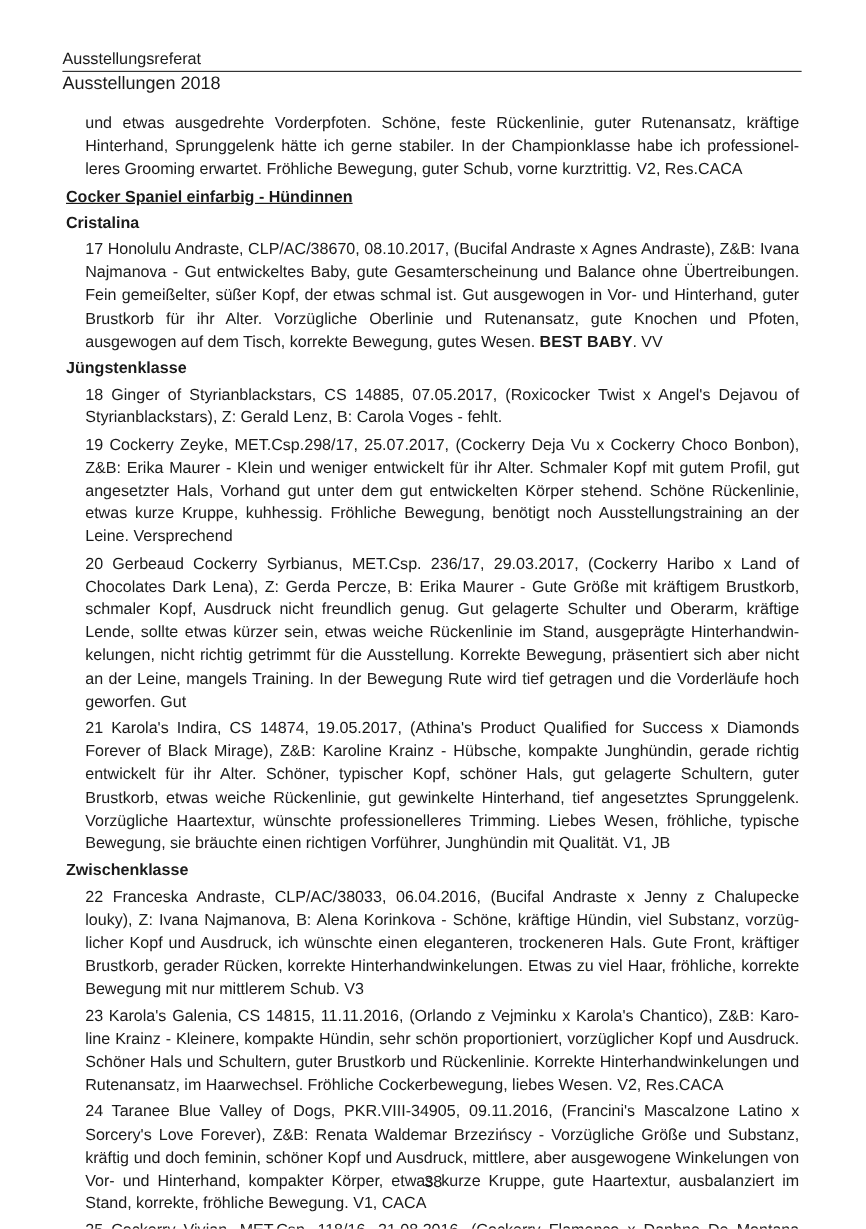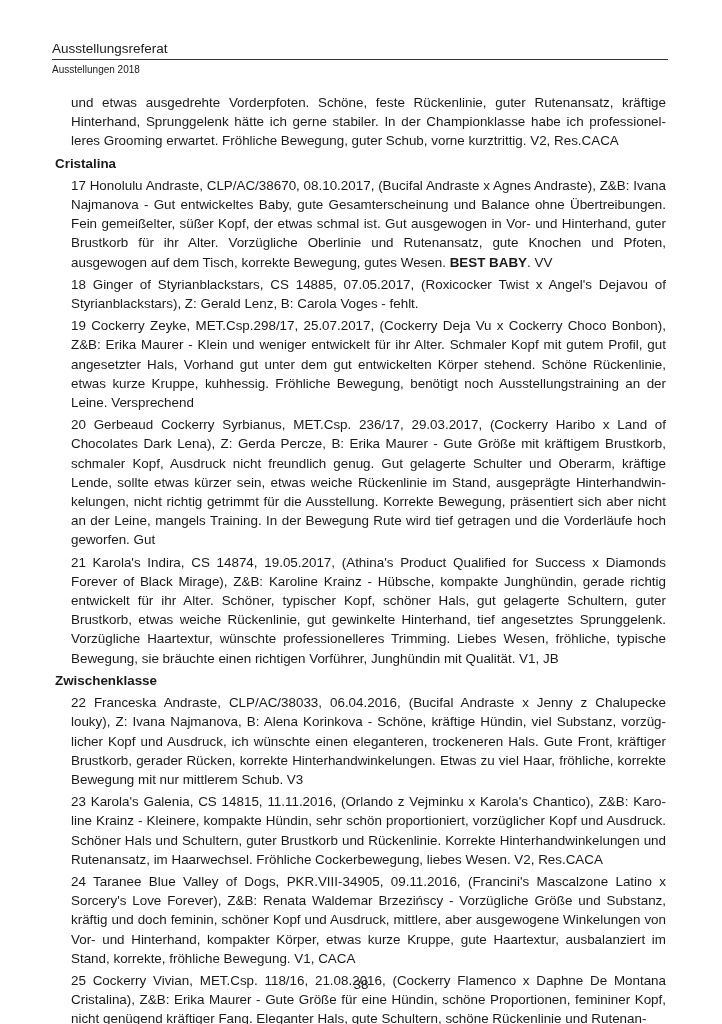--- a/index.html
+++ b/index.html
@@ -1,45 +1,47 @@
 <!DOCTYPE html>
 <html><head>
 <meta charset="utf-8">
 <style>
   html, body { margin: 0; padding: 0; background: #ffffff; }
   body { width: 722px; height: 1024px; position: relative; overflow: hidden;
          font-family: "Liberation Sans", sans-serif; color: #1a1a1a; }
   .header { position: absolute; left: 52px; width: 616px; top: 40px; text-align: left; }
   .header .t1 { font-size: 13.5px; line-height: 18px; }
   .header .rule { height: 0; border-top: 1.3px solid #333; margin: 1px 0 1px 0; }
-  .header .t2 { font-size: 10px; line-height: 18px; }
+  .header .t2 { font-size: 15px; line-height: 18px; }
   .content { position: absolute; left: 55px; width: 611px; top: 93px;
              font-size: 13.4px; line-height: 19.2px; }
   .para { text-align: justify; margin: 0 0 3px 16px; hyphens: manual; }
   .section-title { font-weight: bold; text-decoration: underline; margin: 0 0 3px 0; }
   .class-title { font-weight: bold; margin: 0 0 3px 0; }
   .bold { font-weight: bold; }
   .page-number { position: absolute; left: 0; width: 722px; top: 977px; text-align: center;
                  font-size: 13.5px; }
 </style>
 </head>
 <body>
 
 <div class="header">
   <div class="t1">Ausstellungsreferat</div>
   <div class="rule"></div>
   <div class="t2">Ausstellungen 2018</div>
 </div>
 
 <div class="content">
   <p class="para">und etwas ausgedrehte Vorderpfoten. Schöne, feste Rückenlinie, guter Rutenansatz, kräftige Hinterhand, Sprunggelenk hätte ich gerne stabiler. In der Championklasse habe ich professionel­leres Grooming erwartet. Fröhliche Bewegung, guter Schub, vorne kurztrittig. V2, Res.CACA</p>
+  <div class="section-title">Cocker Spaniel einfarbig - Hündinnen</div>
 
   <div class="class-title">Cristalina</div>
   <p class="para"><span>17 Honolulu Andraste, CLP/AC/38670, 08.10.2017, (Bucifal Andraste x Agnes Andraste), Z&amp;B: Ivana Najmanova - Gut entwickeltes Baby, gute Gesamterscheinung und Balance ohne Übertrei­bungen. Fein gemeißelter, süßer Kopf, der etwas schmal ist. Gut ausgewogen in Vor- und Hinter­hand, guter Brustkorb für ihr Alter. Vorzügliche Oberlinie und Rutenansatz, gute Knochen und Pfoten, ausgewogen auf dem Tisch, korrekte Bewegung, gutes Wesen. </span><span class="bold">BEST BABY</span><span>. VV</span></p>
 
+  <div class="class-title">Jüngstenklasse</div>
   <p class="para">18 Ginger of Styrianblackstars, CS 14885, 07.05.2017, (Roxicocker Twist x Angel's Dejavou of Styrianblackstars), Z: Gerald Lenz, B: Carola Voges - fehlt.</p>
   <p class="para">19 Cockerry Zeyke, MET.Csp.298/17, 25.07.2017, (Cockerry Deja Vu x Cockerry Choco Bonbon), Z&amp;B: Erika Maurer - Klein und weniger entwickelt für ihr Alter. Schmaler Kopf mit gutem Profil, gut angesetzter Hals, Vorhand gut unter dem gut entwickelten Körper stehend. Schöne Rückenlinie, etwas kurze Kruppe, kuhhessig. Fröhliche Bewegung, benötigt noch Ausstellungstraining an der Leine. Versprechend</p>
 
   <p class="para">20 Gerbeaud Cockerry Syrbianus, MET.Csp. 236/17, 29.03.2017, (Cockerry Haribo x Land of Chocolates Dark Lena), Z: Gerda Percze, B: Erika Maurer - Gute Größe mit kräftigem Brustkorb, schmaler Kopf, Ausdruck nicht freundlich genug. Gut gelagerte Schulter und Oberarm, kräftige Lende, sollte etwas kürzer sein, etwas weiche Rückenlinie im Stand, ausgeprägte Hinterhandwin­kelungen, nicht richtig getrimmt für die Ausstellung. Korrekte Bewegung, präsentiert sich aber nicht an der Leine, mangels Training. In der Bewegung Rute wird tief getragen und die Vorderläufe hoch geworfen. Gut</p>
   <p class="para">21 Karola's Indira, CS 14874, 19.05.2017, (Athina's Product Qualified for Success x Diamonds Forever of Black Mirage), Z&amp;B: Karoline Krainz - Hübsche, kompakte Junghündin, gerade richtig entwickelt für ihr Alter. Schöner, typischer Kopf, schöner Hals, gut gelagerte Schultern, guter Brustkorb, etwas weiche Rückenlinie, gut gewinkelte Hinterhand, tief angesetztes Sprunggelenk. Vorzügliche Haartextur, wünschte professionelleres Trimming. Liebes Wesen, fröhliche, typische Bewegung, sie bräuchte einen richtigen Vorführer, Junghündin mit Qualität. V1, JB</p>
 
   <div class="class-title">Zwischenklasse</div>
   <p class="para">22 Franceska Andraste, CLP/AC/38033, 06.04.2016, (Bucifal Andraste x Jenny z Chalupecke louky), Z: Ivana Najmanova, B: Alena Korinkova - Schöne, kräftige Hündin, viel Substanz, vorzüg­licher Kopf und Ausdruck, ich wünschte einen eleganteren, trockeneren Hals. Gute Front, kräftiger Brustkorb, gerader Rücken, korrekte Hinterhandwinkelungen. Etwas zu viel Haar, fröhliche, korrekte Bewegung mit nur mittlerem Schub. V3</p>
   <p class="para">23 Karola's Galenia, CS 14815, 11.11.2016, (Orlando z Vejminku x Karola's Chantico), Z&amp;B: Karo­line Krainz - Kleinere, kompakte Hündin, sehr schön proportioniert, vorzüglicher Kopf und Ausdruck. Schöner Hals und Schultern, guter Brustkorb und Rückenlinie. Korrekte Hinterhandwinkelungen und Rutenansatz, im Haarwechsel. Fröhliche Cockerbewegung, liebes Wesen. V2, Res.CACA</p>
   <p class="para">24 Taranee Blue Valley of Dogs, PKR.VIII-34905, 09.11.2016, (Francini's Mascalzone Latino x Sorcery's Love Forever), Z&amp;B: Renata Waldemar Brzezińscy - Vorzügliche Größe und Substanz, kräftig und doch feminin, schöner Kopf und Ausdruck, mittlere, aber ausgewogene Winkelungen von Vor- und Hinterhand, kompakter Körper, etwas kurze Kruppe, gute Haartextur, ausbalanziert im Stand, korrekte, fröhliche Bewegung. V1, CACA</p>

